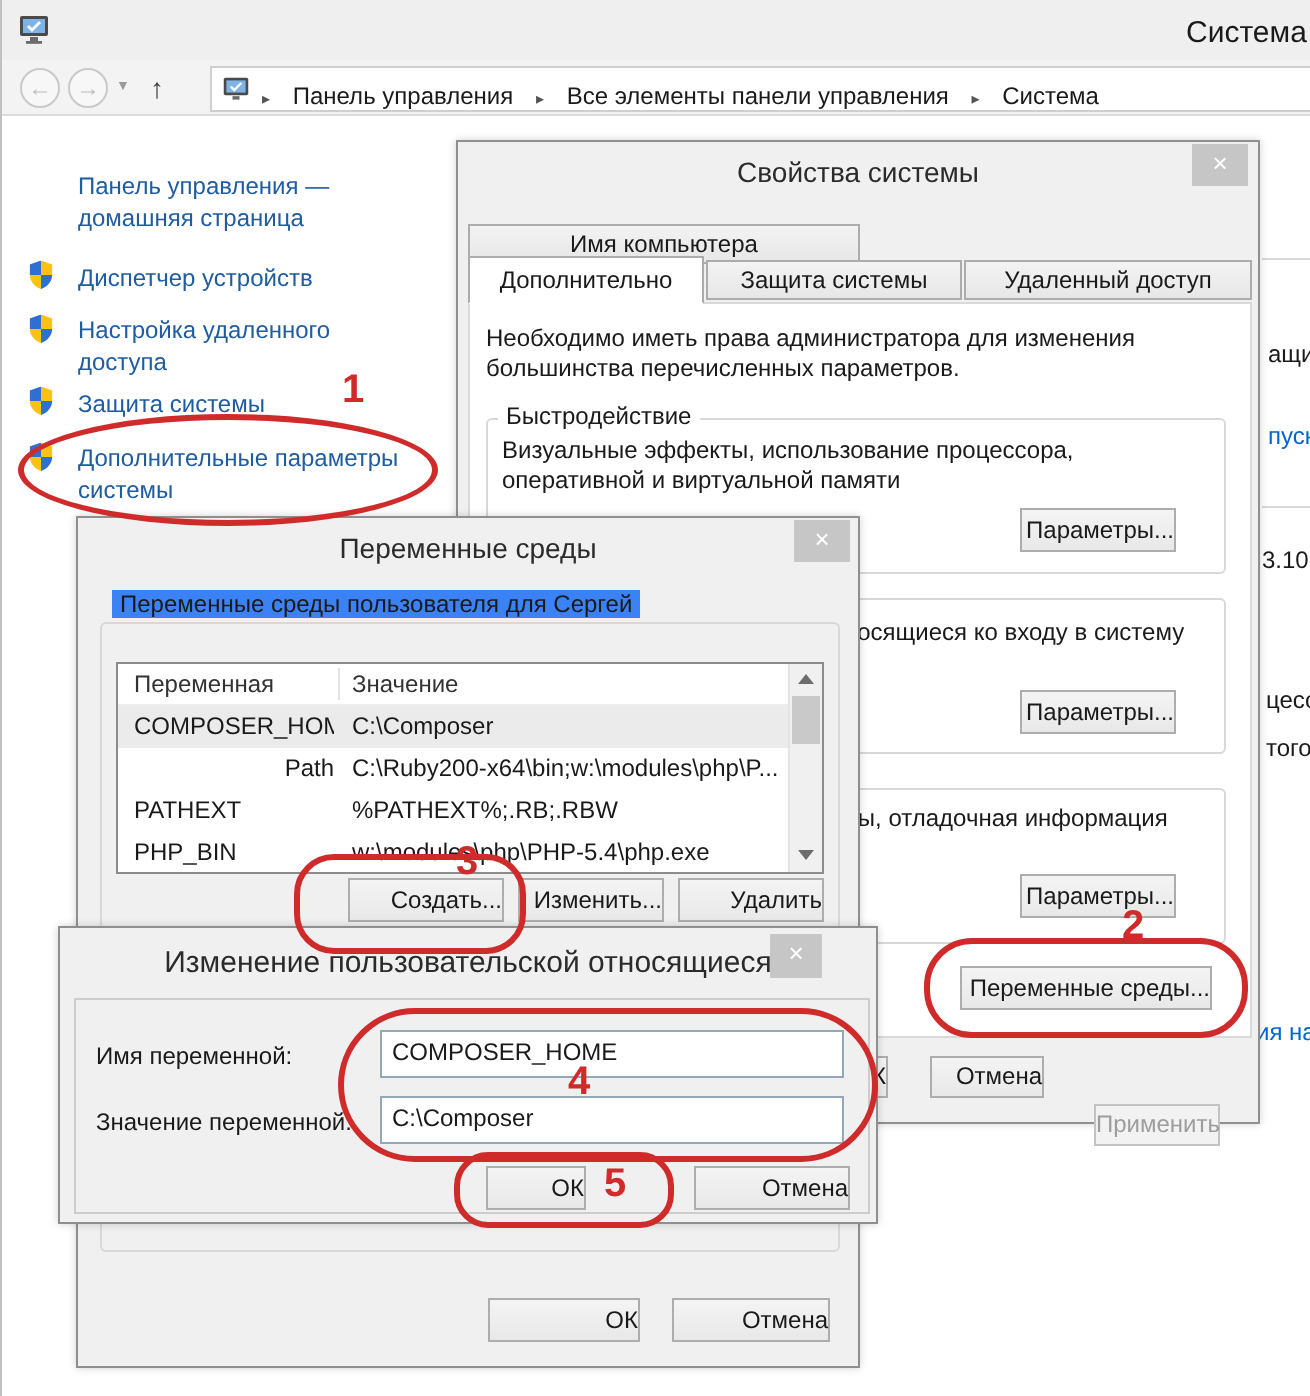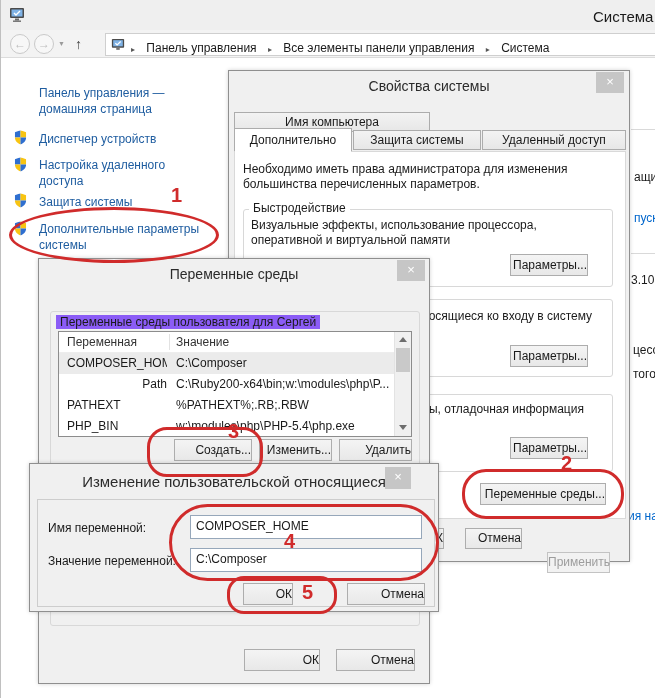--- a/index.html
+++ b/index.html
@@ -186,21 +186,21 @@
     <div class="abs btn" style="left:158px;top:457px;width:57px;height:21px;line-height:19px;">ОК</div>
     <div class="abs btn" style="left:236px;top:457px;width:57px;height:21px;line-height:19px;">Отмена</div>
     <div class="abs btn btn-disabled" style="left:318px;top:481px;width:63px;height:21px;line-height:19px;">Применить</div>
   </div>
 
   <div class="abs dlg" style="left:37px;top:258px;width:392px;height:426px;z-index:20;">
     <div class="abs dlg-title" style="left:0;top:7px;width:100%;">Переменные среды</div>
     <div class="abs closebtn" style="right:4px;top:1px;">×</div>
 
     <div class="abs groupbox" style="left:11px;top:52px;width:370px;height:166px;"></div>
-    <div class="abs grouplabel" style="left:17px;top:56px;background:#8b5cf6;">Переменные среды пользователя для Сергей</div>
+    <div class="abs grouplabel" style="left:17px;top:36px;background:#3b82f6;">Переменные среды пользователя для Сергей</div>
 
     <div class="abs listbox" style="left:19px;top:72px;width:354px;height:106px;">
       <div class="abs" style="left:0;top:0;width:337px;height:20px;border-bottom:1px solid #ededed;">
         <span class="abs lv-cell" style="left:8px;top:3px;width:100px;color:#333;">Переменная</span>
         <span class="abs lv-cell" style="left:117px;top:3px;width:210px;color:#333;">Значение</span>
         <span class="abs" style="left:110px;top:2px;width:1px;height:16px;background:#e2e2e2;"></span>
       </div>
       <div class="abs" style="left:0;top:21px;width:337px;height:21px;background:#ebebeb;">
         <span class="abs lv-cell" style="left:8px;top:3px;width:100px;">COMPOSER_HOME</span>
         <span class="abs lv-cell" style="left:117px;top:3px;width:216px;">C:\Composer</span>

